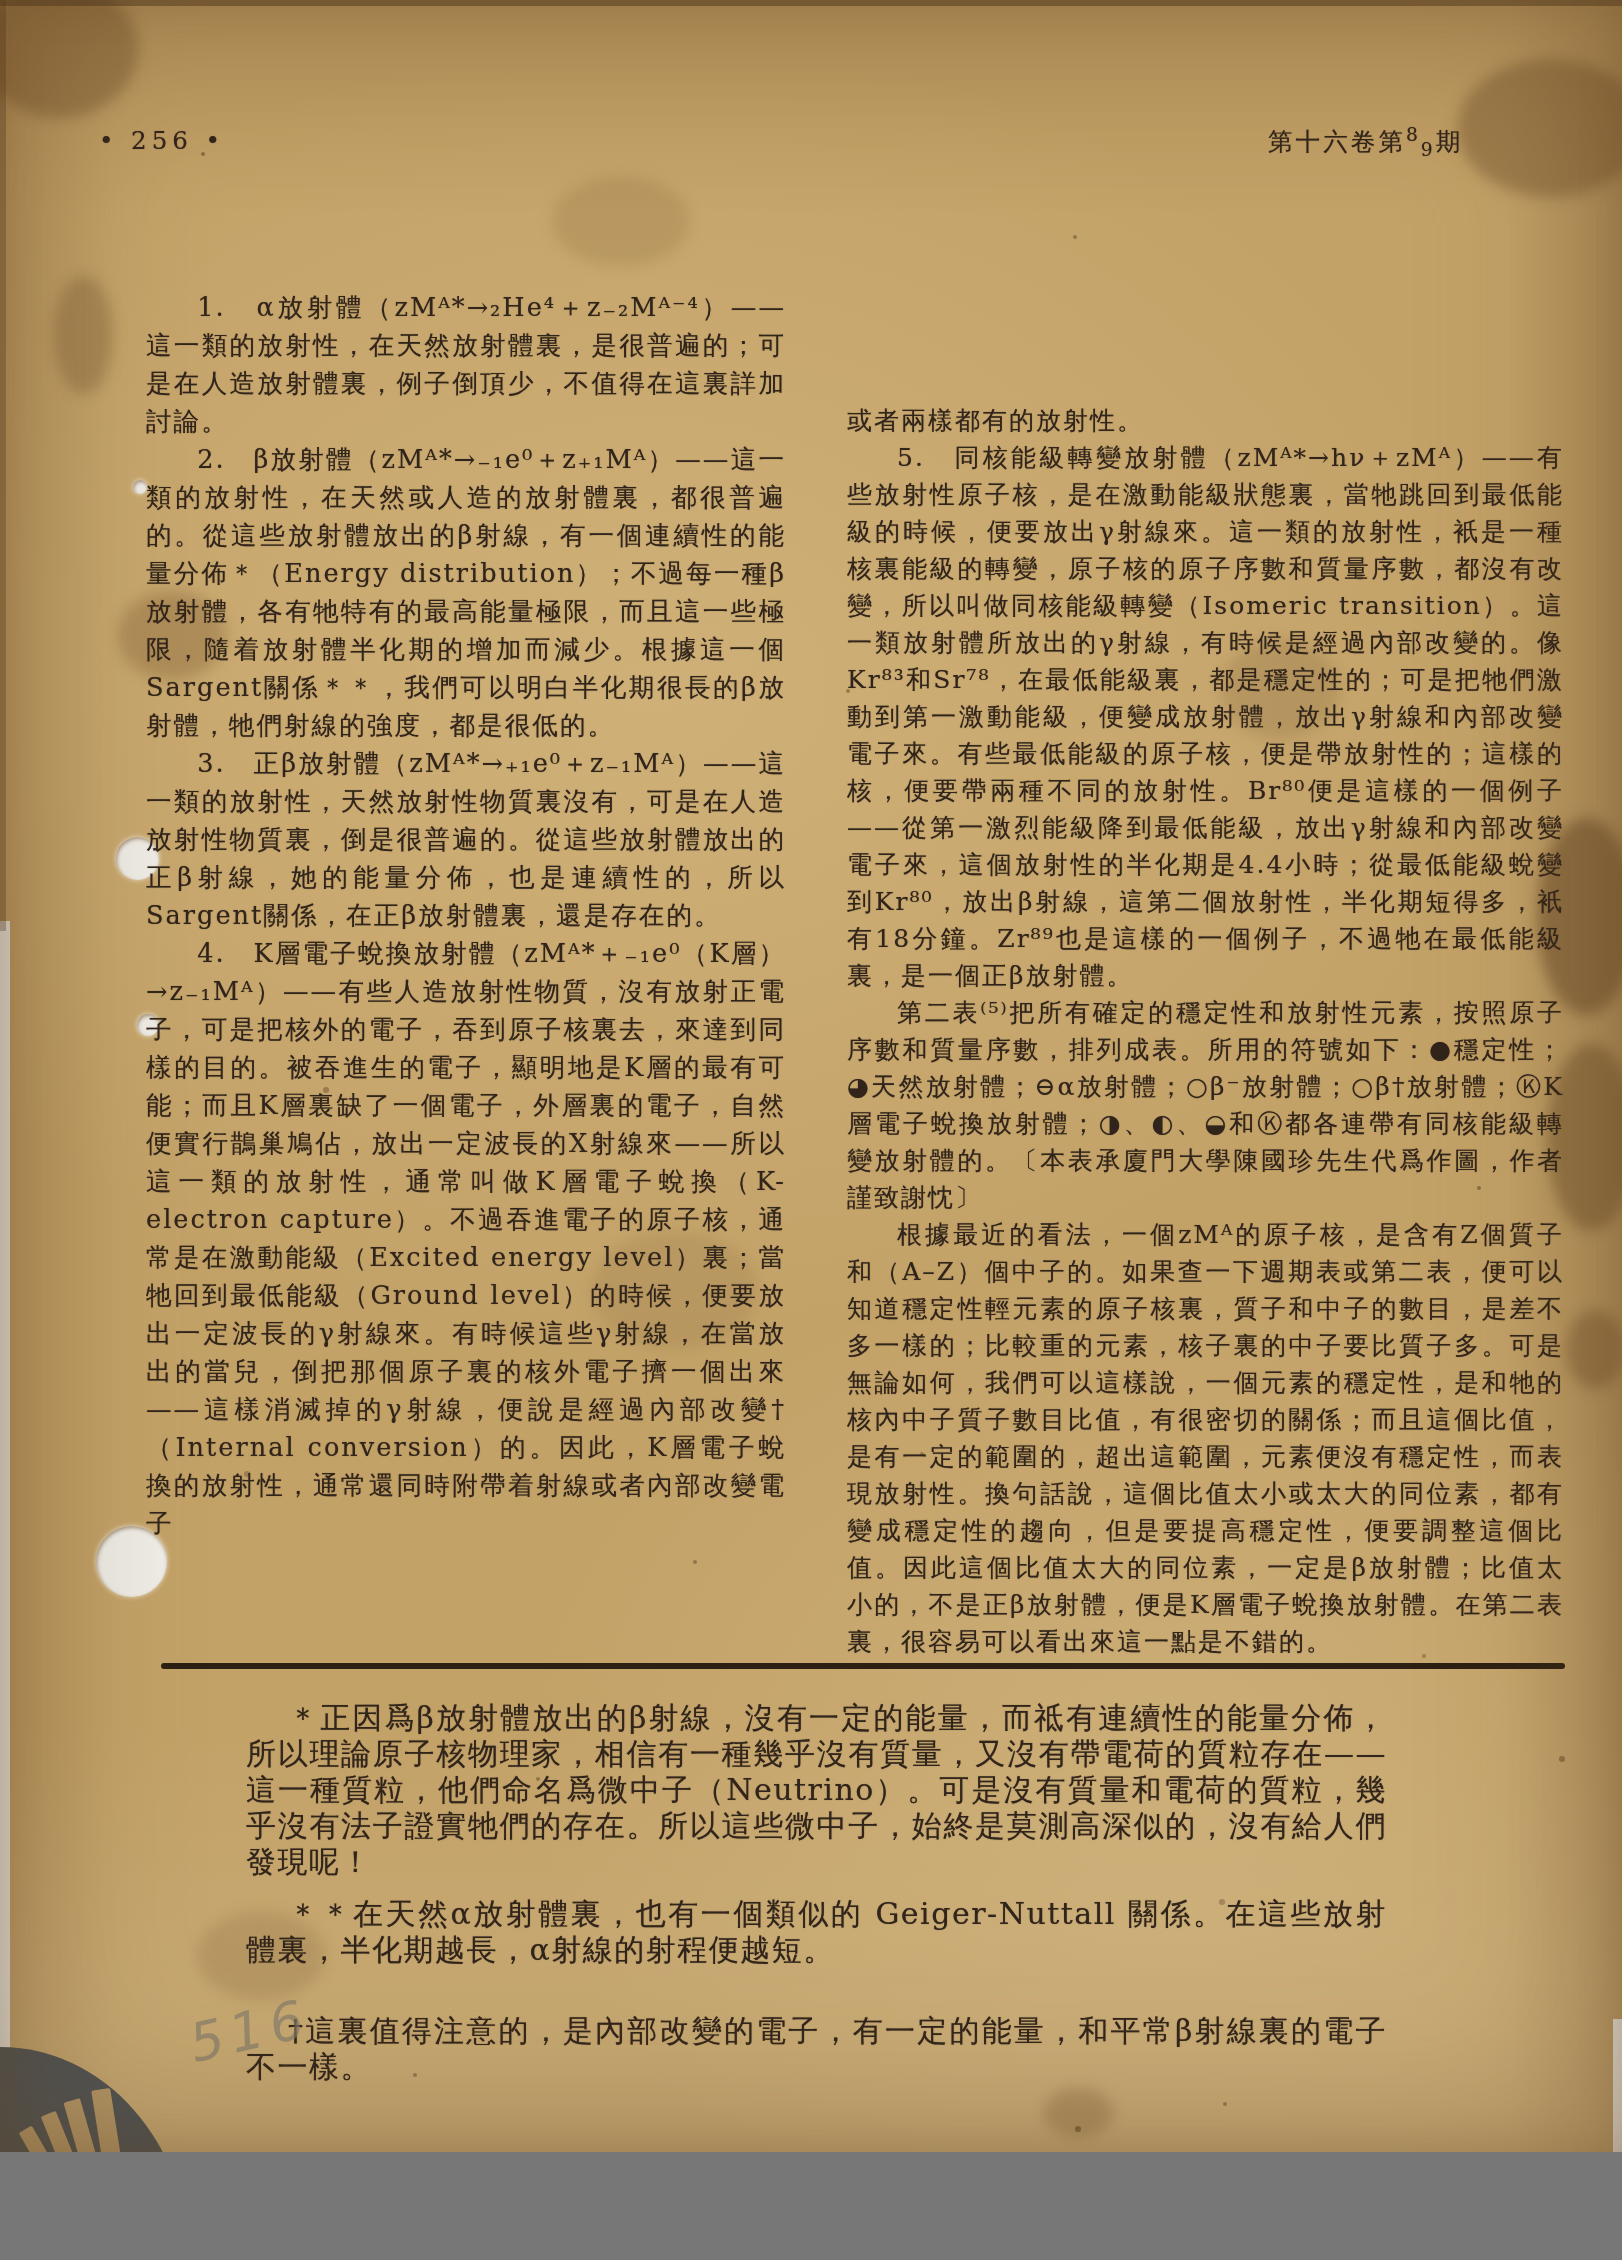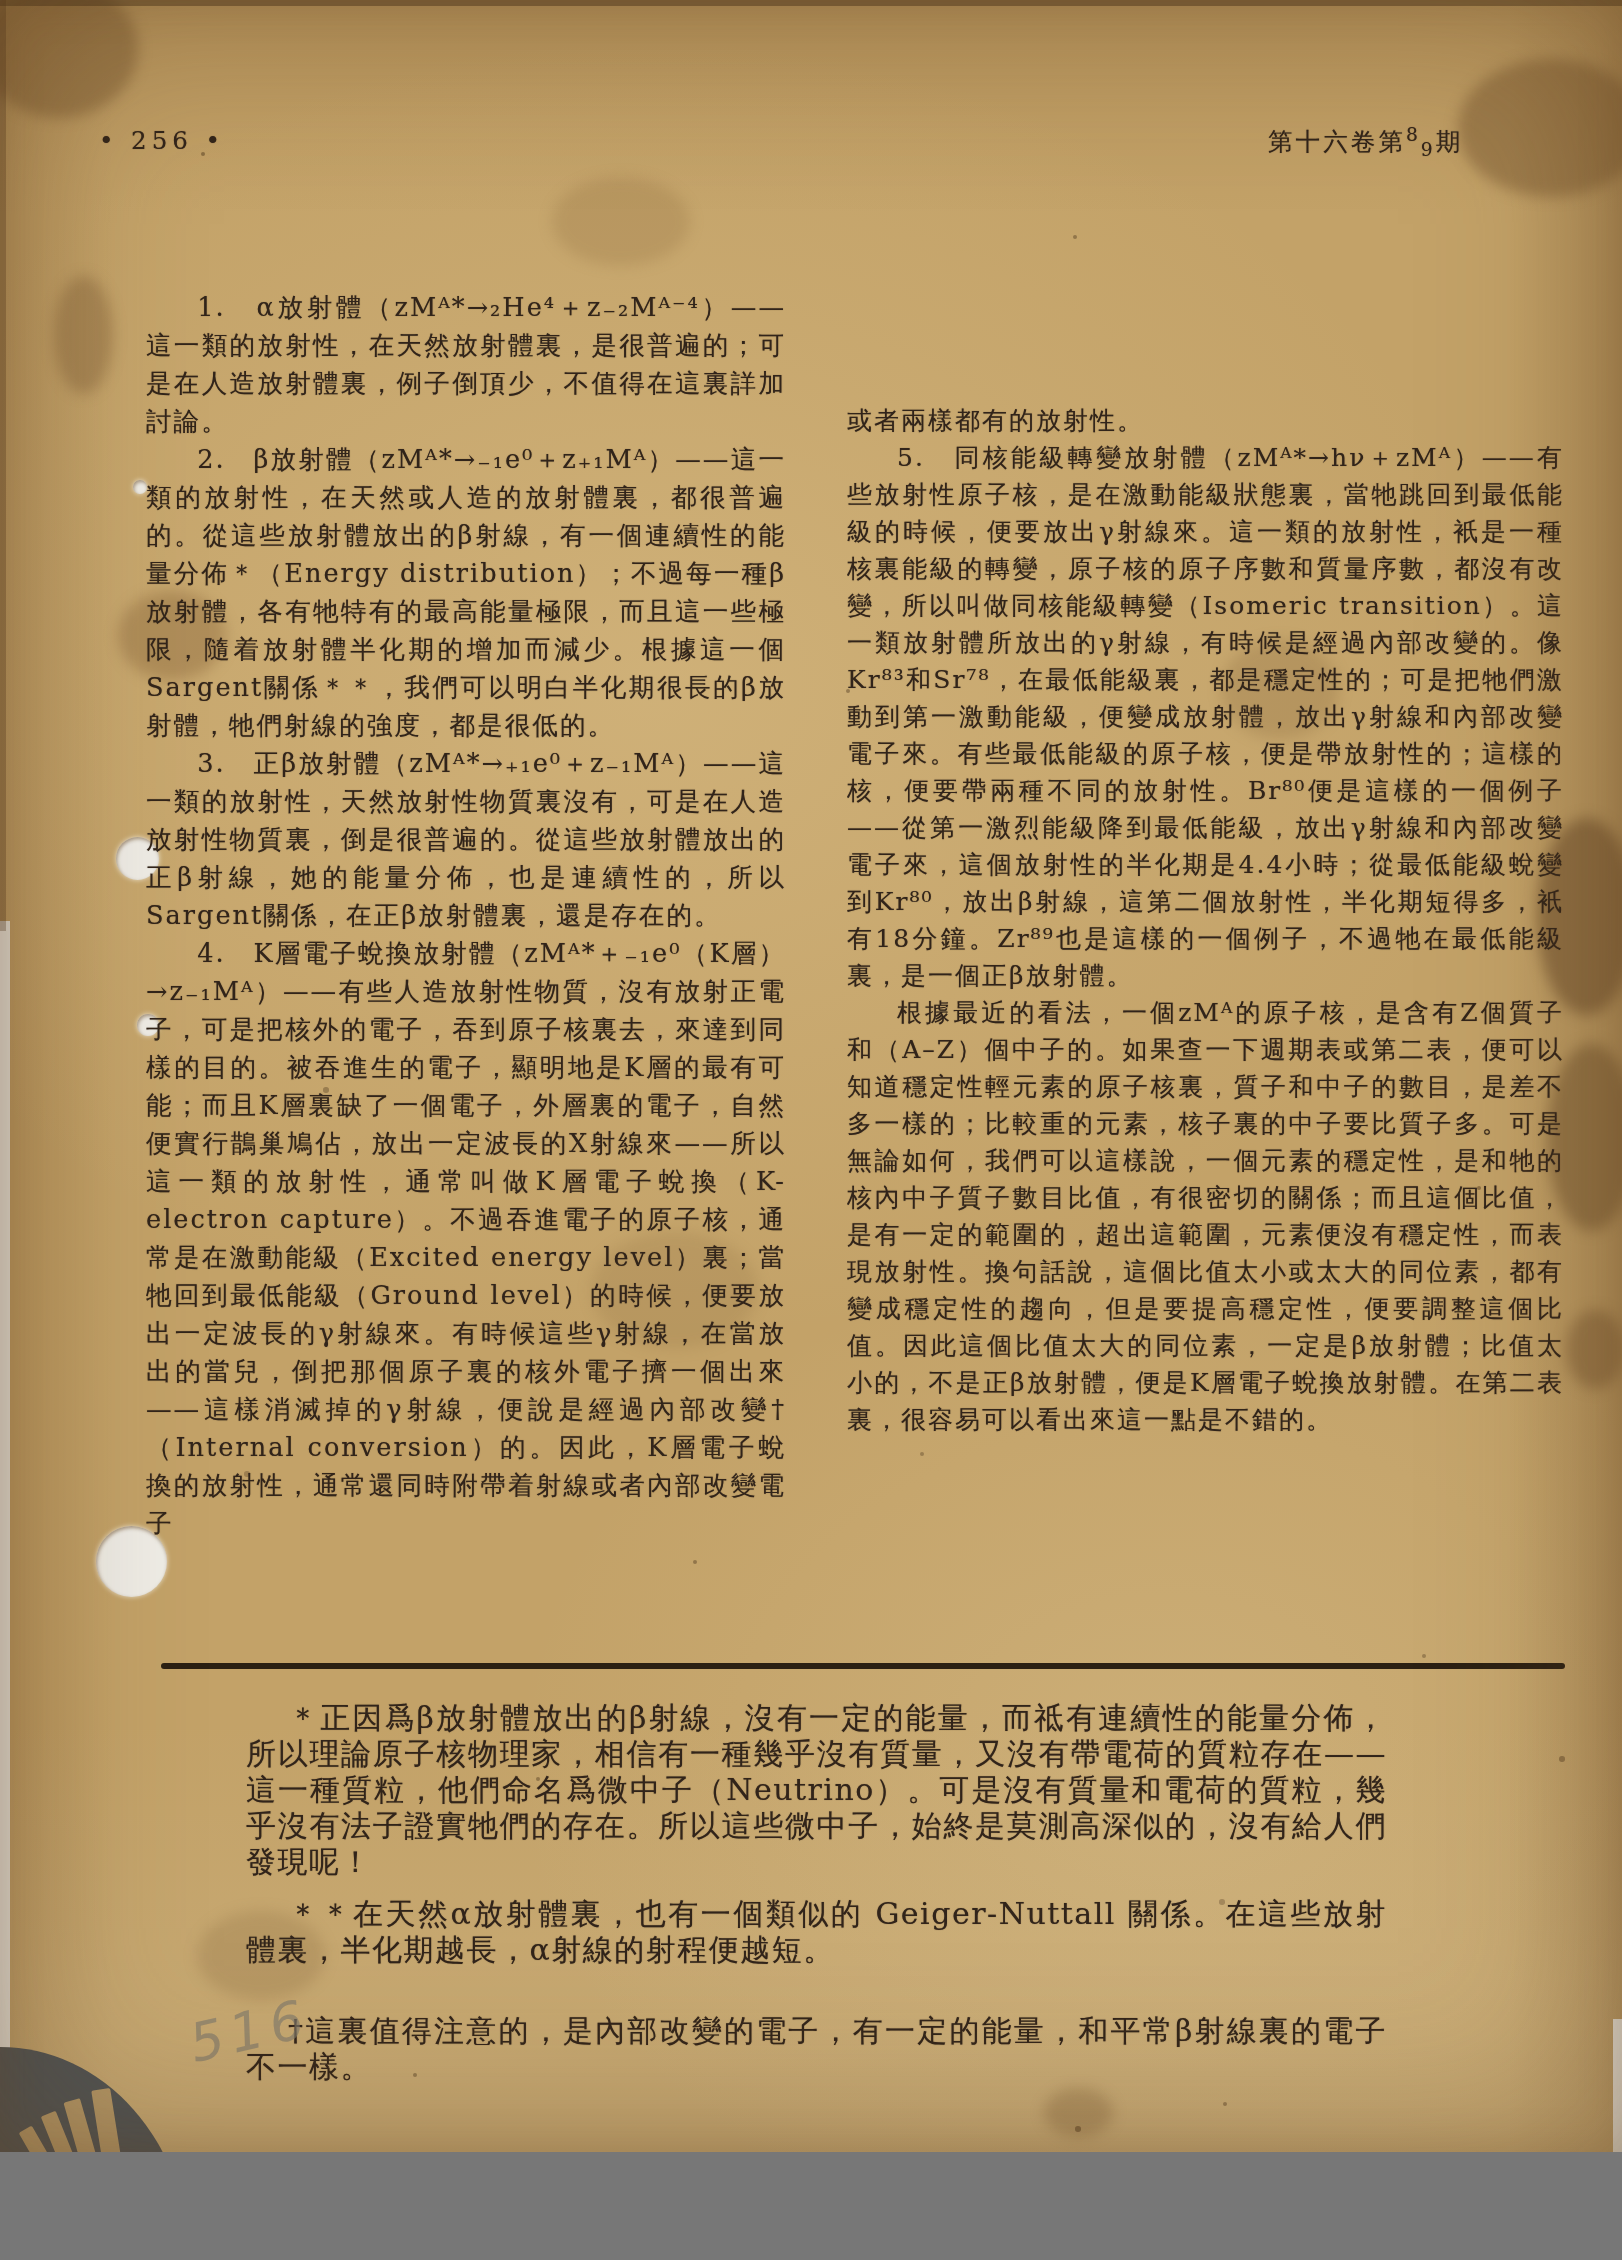--- a/index.html
+++ b/index.html
@@ -110,20 +110,21 @@
   <div class="col col-left ink">
     <p>1.　α放射體（zMᴬ*→₂He⁴＋z₋₂Mᴬ⁻⁴）——這一類的放射性，在天然放射體裏，是很普遍的；可是在人造放射體裏，例子倒頂少，不值得在這裏詳加討論。</p>
     <p>2.　β放射體（zMᴬ*→₋₁e⁰＋z₊₁Mᴬ）——這一類的放射性，在天然或人造的放射體裏，都很普遍的。從這些放射體放出的β射線，有一個連續性的能量分佈＊（Energy distribution）；不過每一種β放射體，各有牠特有的最高能量極限，而且這一些極限，隨着放射體半化期的增加而減少。根據這一個Sargent關係＊＊，我們可以明白半化期很長的β放射體，牠們射線的強度，都是很低的。</p>
     <p>3.　正β放射體（zMᴬ*→₊₁e⁰＋z₋₁Mᴬ）——這一類的放射性，天然放射性物質裏沒有，可是在人造放射性物質裏，倒是很普遍的。從這些放射體放出的正β射線，她的能量分佈，也是連續性的，所以Sargent關係，在正β放射體裏，還是存在的。</p>
     <p>4.　K層電子蛻換放射體（zMᴬ*＋₋₁e⁰（K層）→z₋₁Mᴬ）——有些人造放射性物質，沒有放射正電子，可是把核外的電子，吞到原子核裏去，來達到同樣的目的。被吞進生的電子，顯明地是K層的最有可能；而且K層裏缺了一個電子，外層裏的電子，自然便實行鵲巢鳩佔，放出一定波長的X射線來——所以這一類的放射性，通常叫做K層電子蛻換（K-electron capture）。不過吞進電子的原子核，通常是在激動能級（Excited energy level）裏；當牠回到最低能級（Ground level）的時候，便要放出一定波長的γ射線來。有時候這些γ射線，在當放出的當兒，倒把那個原子裏的核外電子擠一個出來——這樣消滅掉的γ射線，便說是經過內部改變†（Internal conversion）的。因此，K層電子蛻換的放射性，通常還同時附帶着射線或者內部改變電子</p>
   </div>
 
   <div class="col col-right ink">
     <p class="no-indent">或者兩樣都有的放射性。</p>
     <p>5.　同核能級轉變放射體（zMᴬ*→hν＋zMᴬ）——有些放射性原子核，是在激動能級狀態裏，當牠跳回到最低能級的時候，便要放出γ射線來。這一類的放射性，衹是一種核裏能級的轉變，原子核的原子序數和質量序數，都沒有改變，所以叫做同核能級轉變（Isomeric transition）。這一類放射體所放出的γ射線，有時候是經過內部改變的。像Kr⁸³和Sr⁷⁸，在最低能級裏，都是穩定性的；可是把牠們激動到第一激動能級，便變成放射體，放出γ射線和內部改變電子來。有些最低能級的原子核，便是帶放射性的；這樣的核，便要帶兩種不同的放射性。Br⁸⁰便是這樣的一個例子——從第一激烈能級降到最低能級，放出γ射線和內部改變電子來，這個放射性的半化期是4.4小時；從最低能級蛻變到Kr⁸⁰，放出β射線，這第二個放射性，半化期短得多，衹有18分鐘。Zr⁸⁹也是這樣的一個例子，不過牠在最低能級裏，是一個正β放射體。</p>
+    <p>第二表⁽⁵⁾把所有確定的穩定性和放射性元素，按照原子序數和質量序數，排列成表。所用的符號如下：●穩定性；◕天然放射體；⊖α放射體；○β⁻放射體；○β†放射體；ⓀK層電子蛻換放射體；◑、◐、◒和Ⓚ都各連帶有同核能級轉變放射體的。〔本表承廈門大學陳國珍先生代爲作圖，作者謹致謝忱〕</p>
     <p>根據最近的看法，一個zMᴬ的原子核，是含有Z個質子和（A–Z）個中子的。如果查一下週期表或第二表，便可以知道穩定性輕元素的原子核裏，質子和中子的數目，是差不多一樣的；比較重的元素，核子裏的中子要比質子多。可是無論如何，我們可以這樣說，一個元素的穩定性，是和牠的核內中子質子數目比值，有很密切的關係；而且這個比值，是有一定的範圍的，超出這範圍，元素便沒有穩定性，而表現放射性。換句話說，這個比值太小或太大的同位素，都有變成穩定性的趨向，但是要提高穩定性，便要調整這個比值。因此這個比值太大的同位素，一定是β放射體；比值太小的，不是正β放射體，便是K層電子蛻換放射體。在第二表裏，很容易可以看出來這一點是不錯的。</p>
   </div>
 
   <div class="rule"></div>
   <div class="footnotes ink">
     <p>＊正因爲β放射體放出的β射線，沒有一定的能量，而祗有連續性的能量分佈，所以理論原子核物理家，相信有一種幾乎沒有質量，又沒有帶電荷的質粒存在——這一種質粒，他們命名爲微中子（Neutrino）。可是沒有質量和電荷的質粒，幾乎沒有法子證實牠們的存在。所以這些微中子，始終是莫測高深似的，沒有給人們發現呢！</p>
     <p class="fn2">＊＊在天然α放射體裏，也有一個類似的 Geiger-Nuttall 關係。在這些放射體裏，半化期越長，α射線的射程便越短。</p>
     <p class="fn3">†這裏值得注意的，是內部改變的電子，有一定的能量，和平常β射線裏的電子不一樣。</p>
   </div>
 

